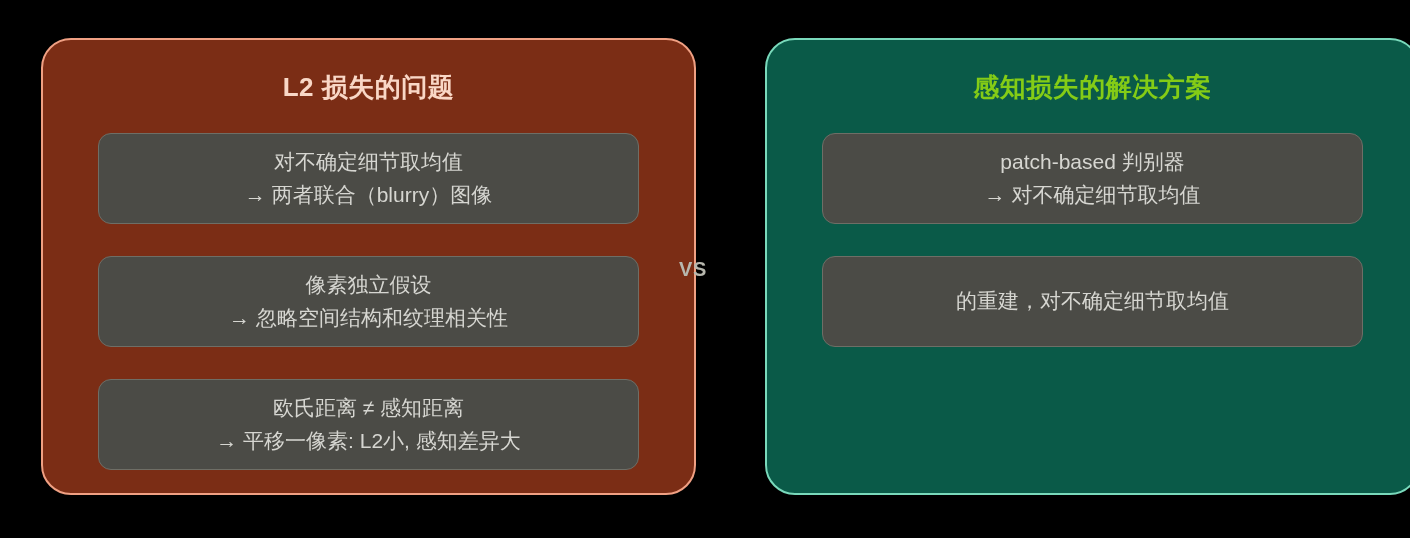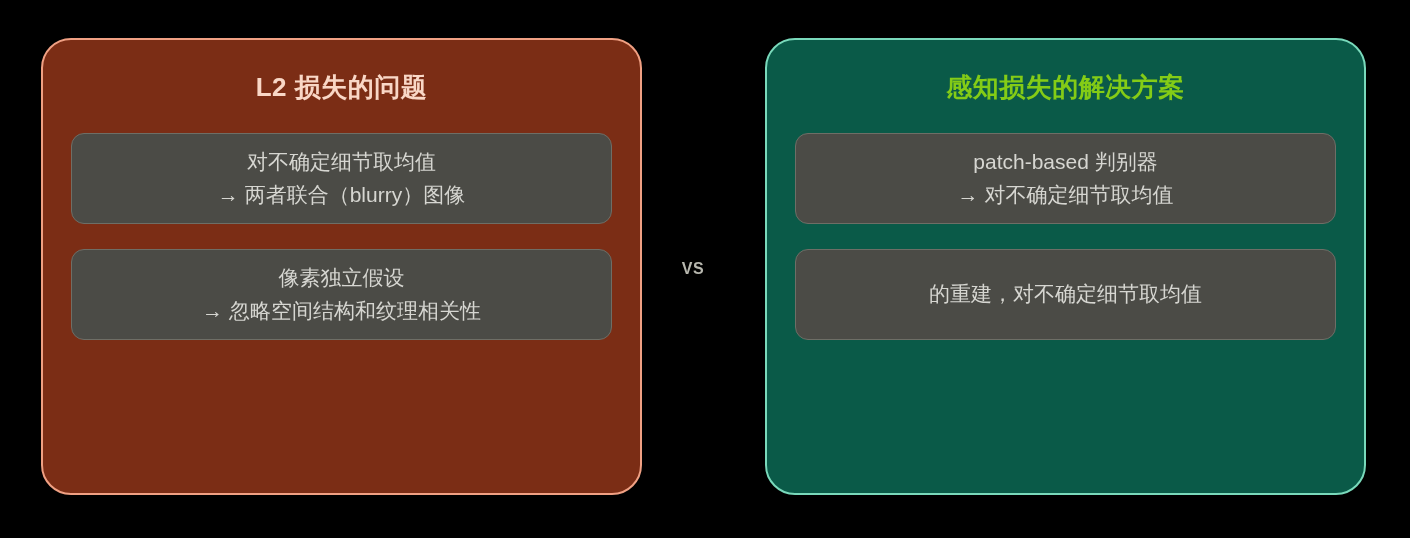--- a/index.html
+++ b/index.html
@@ -17,21 +17,21 @@
   .stage {
     position: relative;
     width: 1410px;
     height: 538px;
     background: #000000;
   }
 
   .panel {
     position: absolute;
     top: 38px;
-    width: 601px;
+    width: 655px;
     height: 457px;
     border-radius: 30px;
     box-sizing: border-box;
     display: flex;
     flex-direction: column;
     align-items: center;
   }
 
   .panel-left {
     left: 41px;
@@ -56,21 +56,21 @@
     white-space: nowrap;
   }
 
   .panel-left .panel-title { color: #f9d7c6; }
   .panel-right .panel-title { color: #84cc16; }
 
   .cards {
     margin-top: 30px;
     display: flex;
     flex-direction: column;
-    gap: 25px;
+    gap: 32px;
     width: 541px;
   }
 
   .card {
     box-sizing: border-box;
     width: 541px;
     height: 91px;
     background: #4b4b46;
     border: 1px solid #6e6e66;
     border-radius: 13px;
@@ -89,40 +89,44 @@
   .vs {
     position: absolute;
     left: 641px;
     top: 0;
     width: 104px;
     height: 538px;
     display: flex;
     align-items: center;
     justify-content: center;
     color: #b7b7ae;
-    font-size: 16px;
+    font-size: 20px;
     font-weight: bold;
     letter-spacing: 0.6px;
   }
 </style>
 </head>
 <body>
 
 <div class="stage">
 
   <div class="panel panel-left">
     <div class="panel-title">L2 损失的问题</div>
     <div class="cards">
       <div class="card">
         <div class="card-line">对不确定细节取均值</div>
         <div class="card-line">→ 两者联合（blurry）图像</div>
       </div>
       <div class="card">
         <div class="card-line">像素独立假设</div>
         <div class="card-line">→ 忽略空间结构和纹理相关性</div>
+      </div>
+      <div class="card">
+        <div class="card-line">欧氏距离 ≠ 感知距离</div>
+        <div class="card-line">→ 平移一像素: L2小, 感知差异大</div>
       </div>
     </div>
   </div>
 
   <div class="vs">VS</div>
 
   <div class="panel panel-right">
     <div class="panel-title">感知损失的解决方案</div>
     <div class="cards">
       <div class="card">

